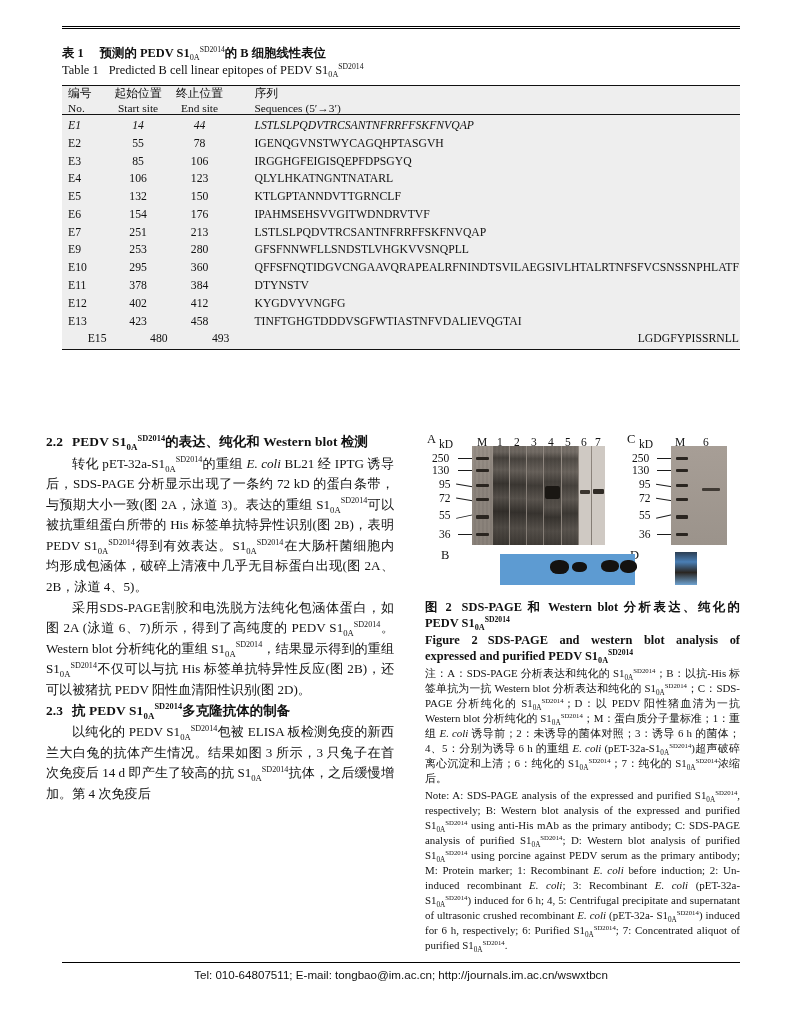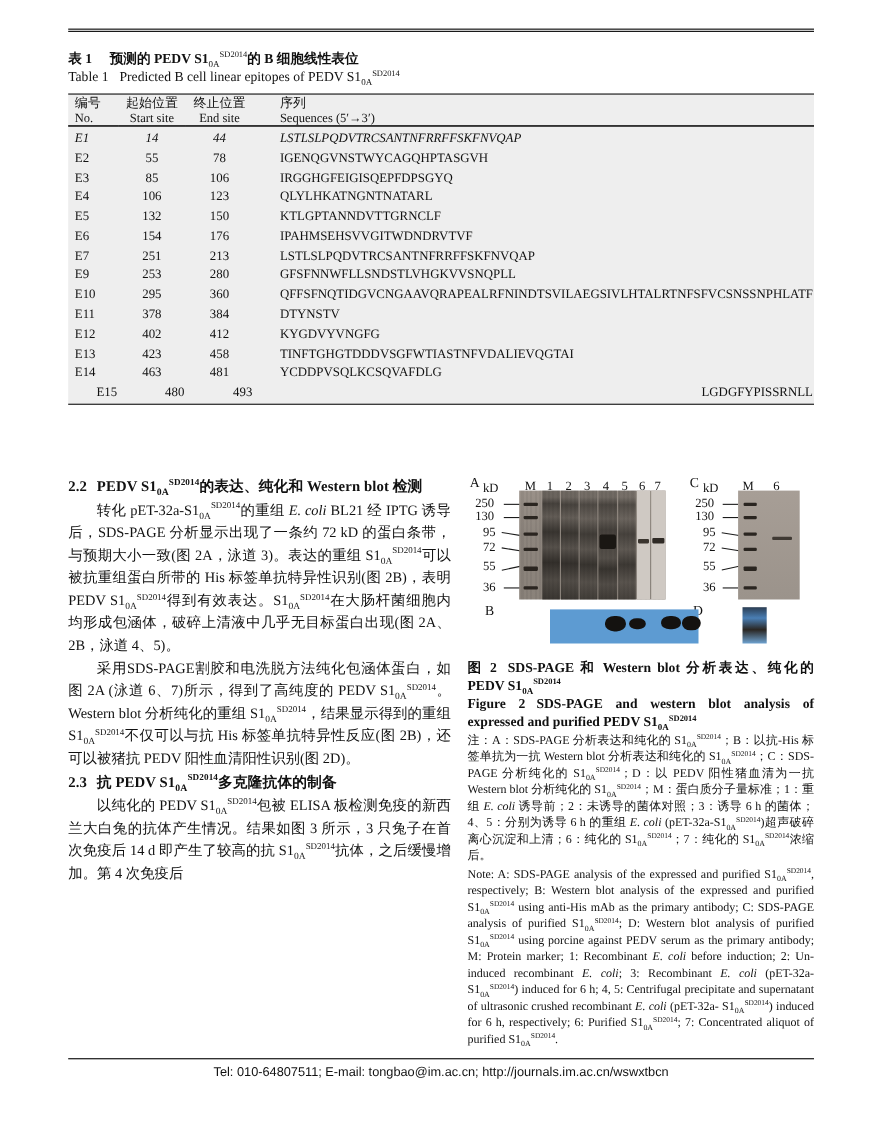--- a/index.html
+++ b/index.html
@@ -80,21 +80,21 @@
     padding-top: 2.4px; padding-bottom: 2.4px;
     font-size: 11.7px;
     white-space: nowrap;
   }
   table.epitopes tbody tr:first-child td { padding-top: 4px; font-style: italic; }
   table.epitopes tbody tr:last-child td { padding-bottom: 4px; text-align: right; }
 
   
   .col-left {
     position: absolute;
-    left: 62px; top: 432px; width: 348px;
+    left: 46px; top: 432px; width: 348px;
   }
   .col-right {
     position: absolute;
     left: 425px; top: 432px; width: 315px;
   }
 
   h2.sec {
     margin: 0 0 2px 0;
     font-size: 13.4px;
     font-weight: bold;
@@ -305,26 +305,20 @@
             <td class="c-end">412</td>
             <td class="c-seq">KYGDVYVNGFG</td>
           </tr>
           <tr>
             <td class="c-no">E13</td>
             <td class="c-start">423</td>
             <td class="c-end">458</td>
             <td class="c-seq">TINFTGHGTDDDVSGFWTIASTNFVDALIEVQGTAI</td>
           </tr>
           <tr>
-            <td class="c-no">E14</td>
-            <td class="c-start">463</td>
-            <td class="c-end">481</td>
-            <td class="c-seq">YCDDPVSQLKCSQVAFDLG</td>
-          </tr>
-          <tr>
             <td class="c-no">E15</td>
             <td class="c-start">480</td>
             <td class="c-end">493</td>
             <td class="c-seq">LGDGFYPISSRNLL</td>
           </tr>
         </tbody>
     </table>
   </div>
 
   <div class="col-left">

